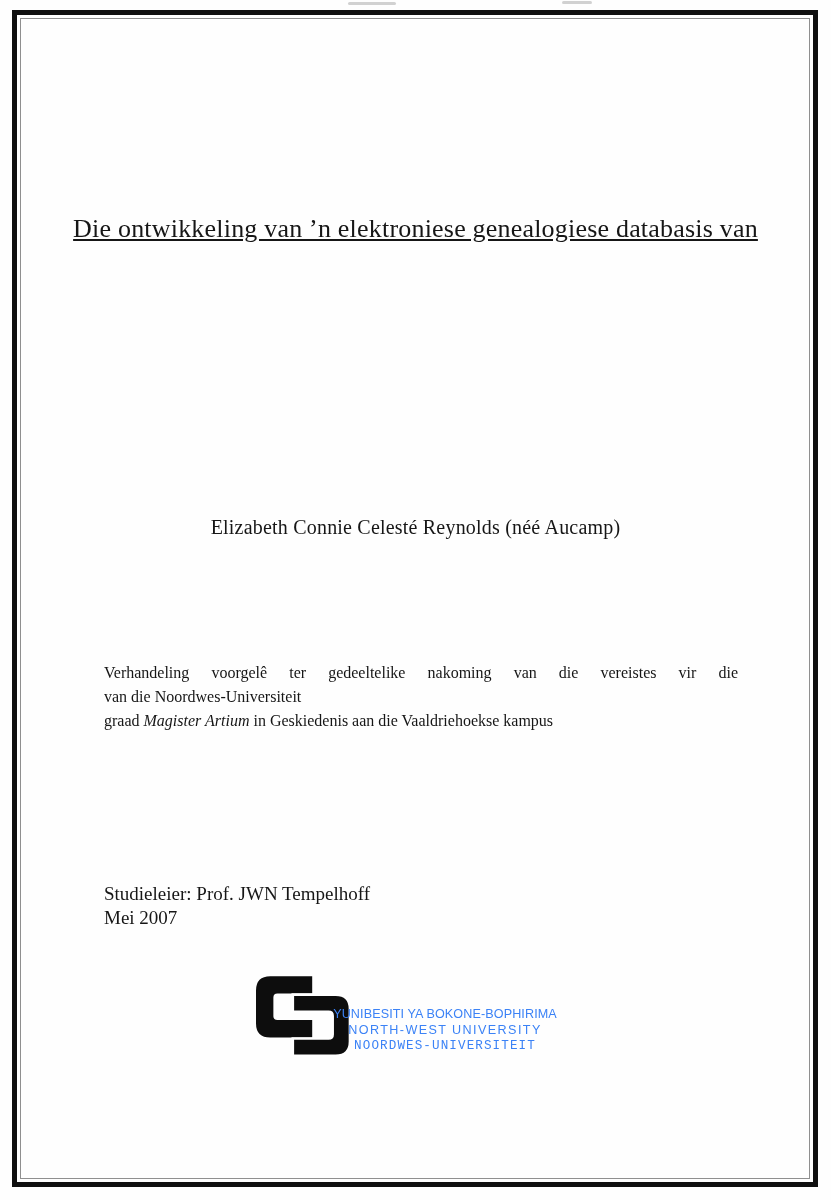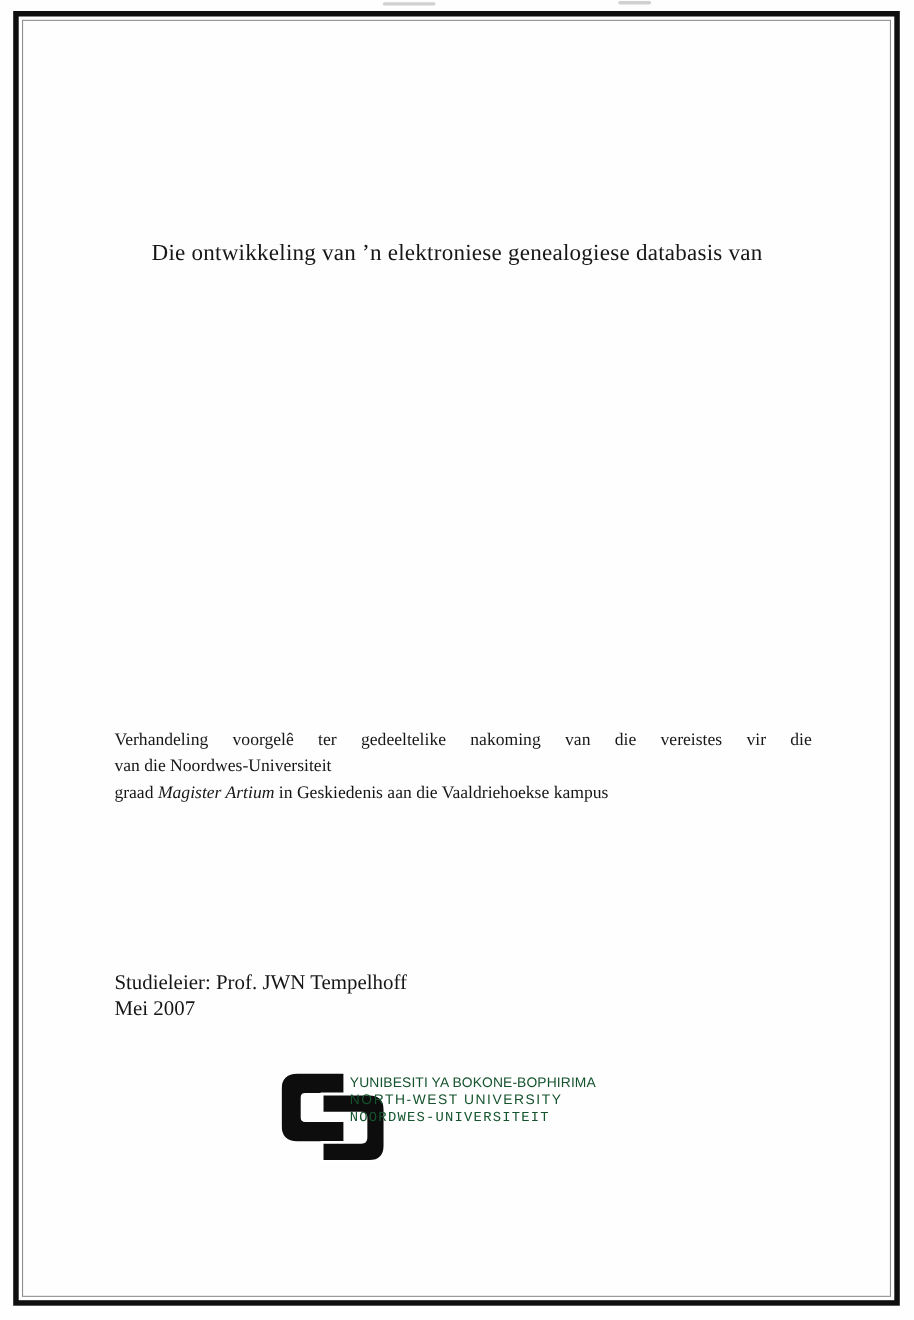--- a/index.html
+++ b/index.html
@@ -26,24 +26,25 @@
   .frame-inner {
     position: absolute;
     left: 20px; top: 18px; right: 21px; bottom: 21px;
     border: 1px solid #8f8f8f;
     pointer-events: none;
   }
   .title-block {
     position: absolute;
     top: 208px; left: 60px; right: 60px;
     text-align: center;
-    font-size: 21px;
+    font-size: 26px;
     line-height: 42px;
     letter-spacing: 0.2px;
     white-space: nowrap;
+    text-decoration: underline;
   }
   .byline {
     position: absolute;
     top: 436px; left: 0; right: 0;
     text-align: center;
     font-size: 18px;
     line-height: 22px;
   }
   .author {
     position: absolute;
@@ -70,26 +71,27 @@
     font-size: 19px;
     line-height: 24px;
   }
   .logo-mark {
     position: absolute;
     left: 256px; top: 972px;
     width: 94px; height: 86px;
   }
   .logo-text {
     position: absolute;
-    left: 318px; top: 976px;
+    left: 318px; top: 1006px;
     width: 254px;
+    text-align: center;
     font-family: "Liberation Sans", "DejaVu Sans", sans-serif;
     font-size: 12.6px;
     line-height: 16px;
-    color: #14532d;
+    color: #3b82f6;
     white-space: nowrap;
   }
   .logo-text .lt1 { letter-spacing: 0.1px; }
   .logo-text .lt2 { letter-spacing: 1.4px; }
   .logo-text .lt3 { letter-spacing: 1.1px; font-family: Liberation Mono, monospace; }
   
   .smudge {
     position: absolute;
     background: #bdbdbd;
     height: 3px;
@@ -107,20 +109,21 @@
   <div class="frame-outer"></div>
   <div class="frame-inner"></div>
   <div class="smudge s1"></div>
   <div class="smudge s2"></div>
 
   <div class="title-block">
     <div>Die ontwikkeling van ’n elektroniese genealogiese databasis van</div>
   </div>
 
 
+  <div class="author">Elizabeth Connie Celesté Reynolds (néé Aucamp)</div>
 
   <div class="statement">
     <div class="just">Verhandeling voorgelê ter gedeeltelike nakoming van die vereistes vir die</div>
     <div>van die Noordwes-Universiteit</div>
     <div><span>graad </span><i>Magister Artium</i><span> in Geskiedenis aan die Vaaldriehoekse kampus</span></div>
   </div>
 
   <div class="supervisor-block">
     <div>Studieleier: Prof. JWN Tempelhoff</div>
     <div>Mei 2007</div>

